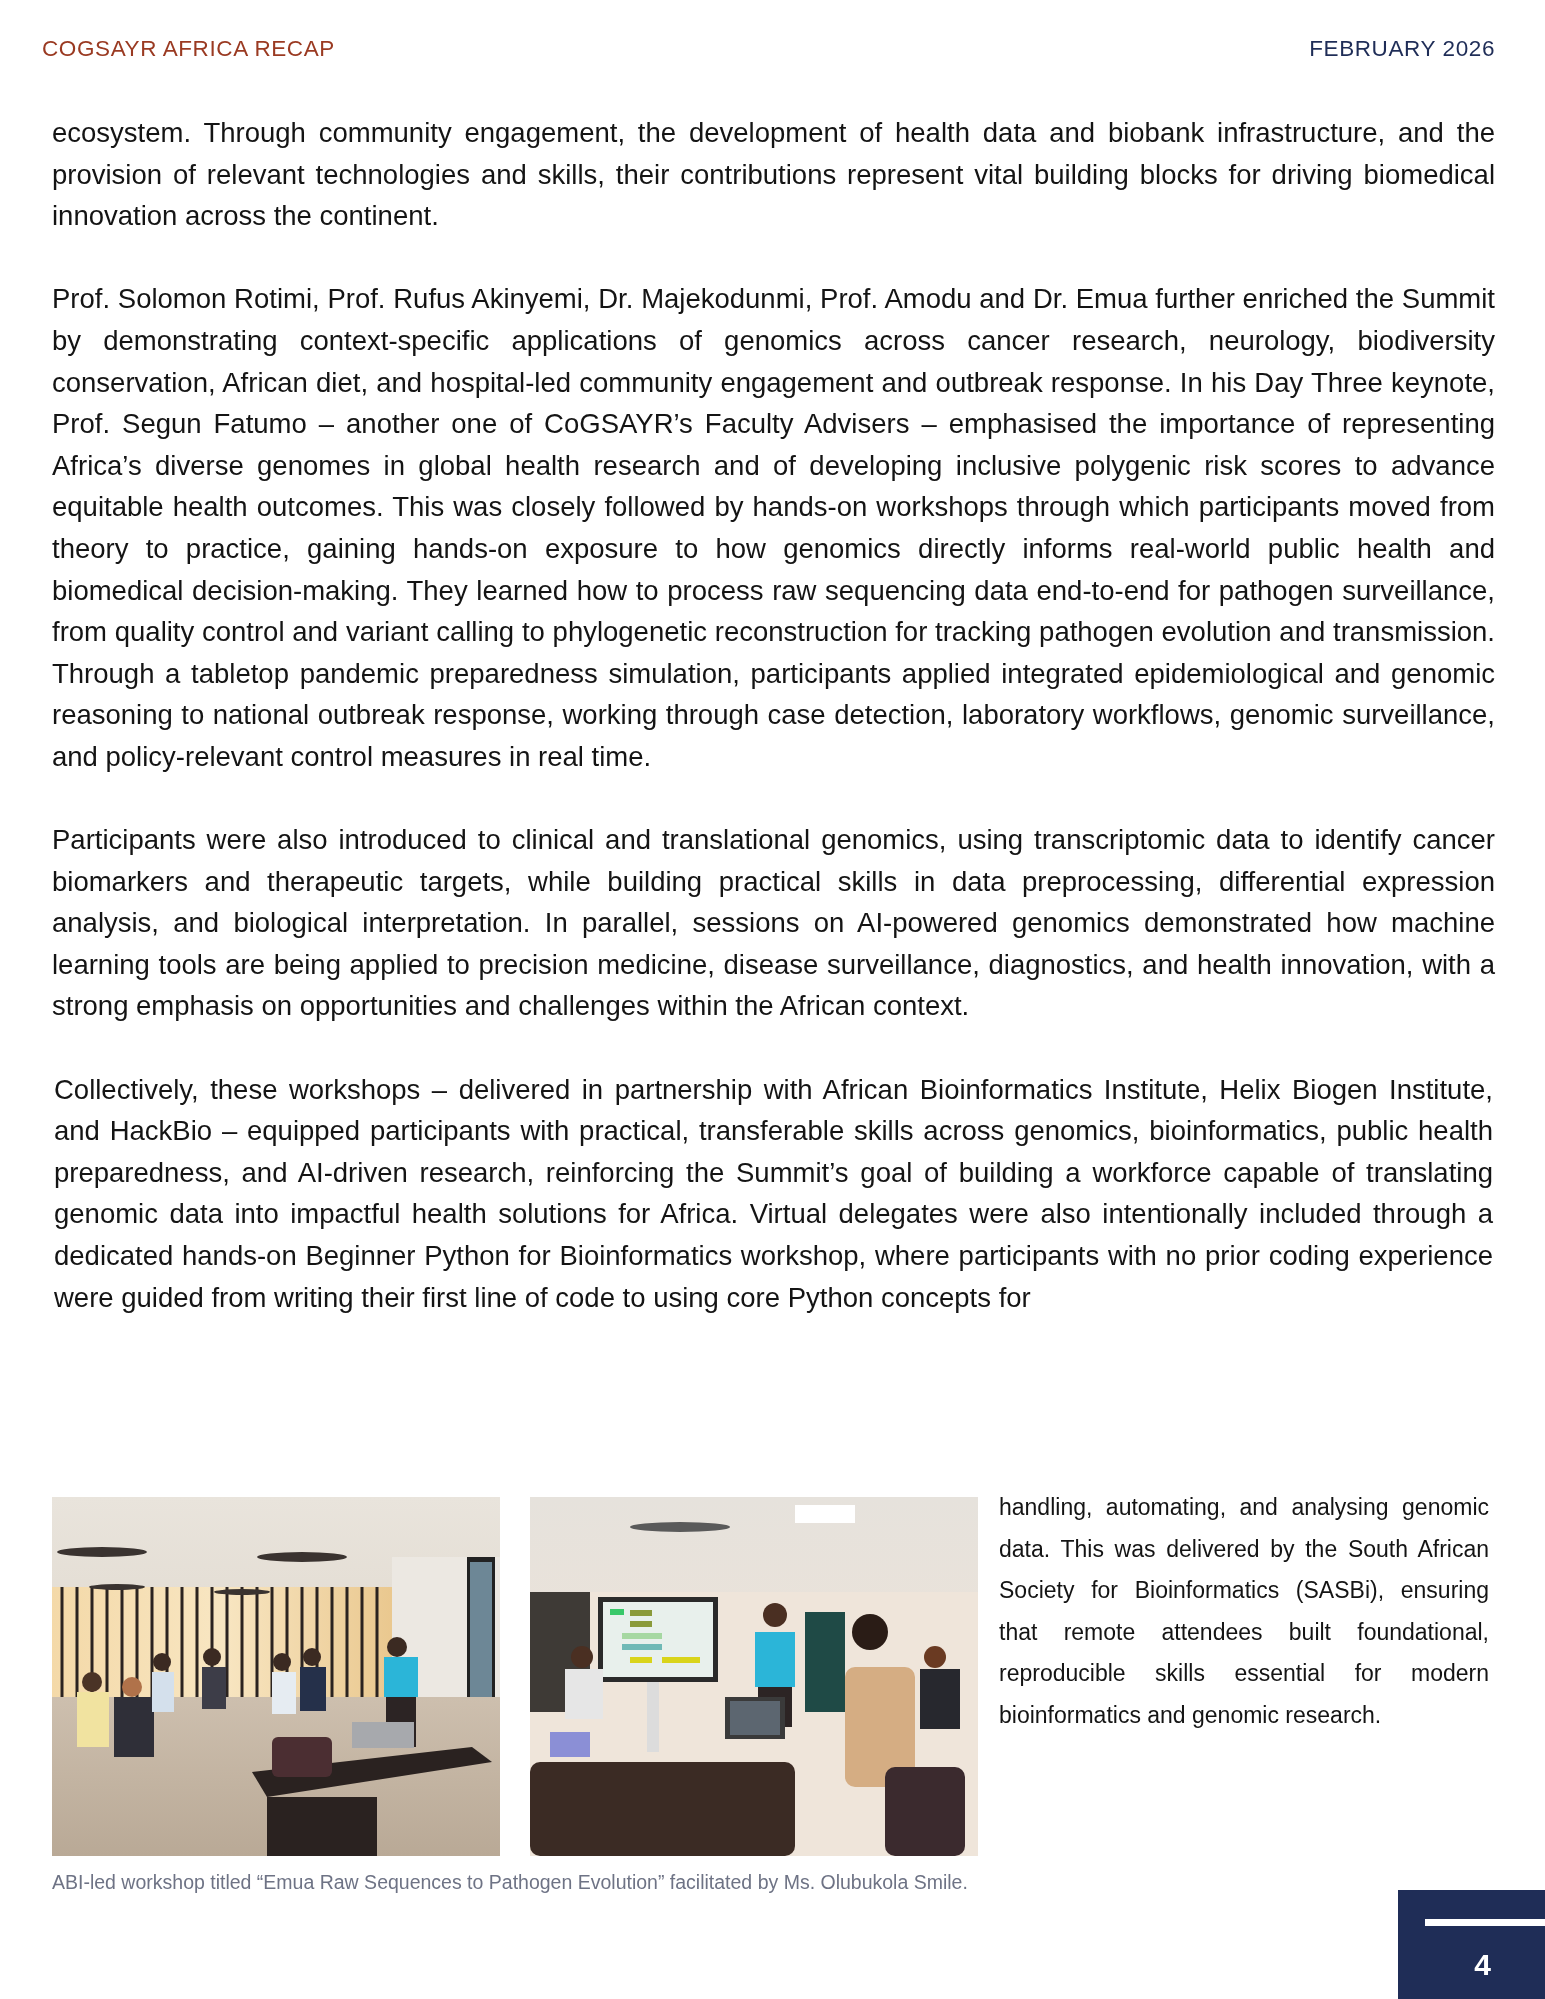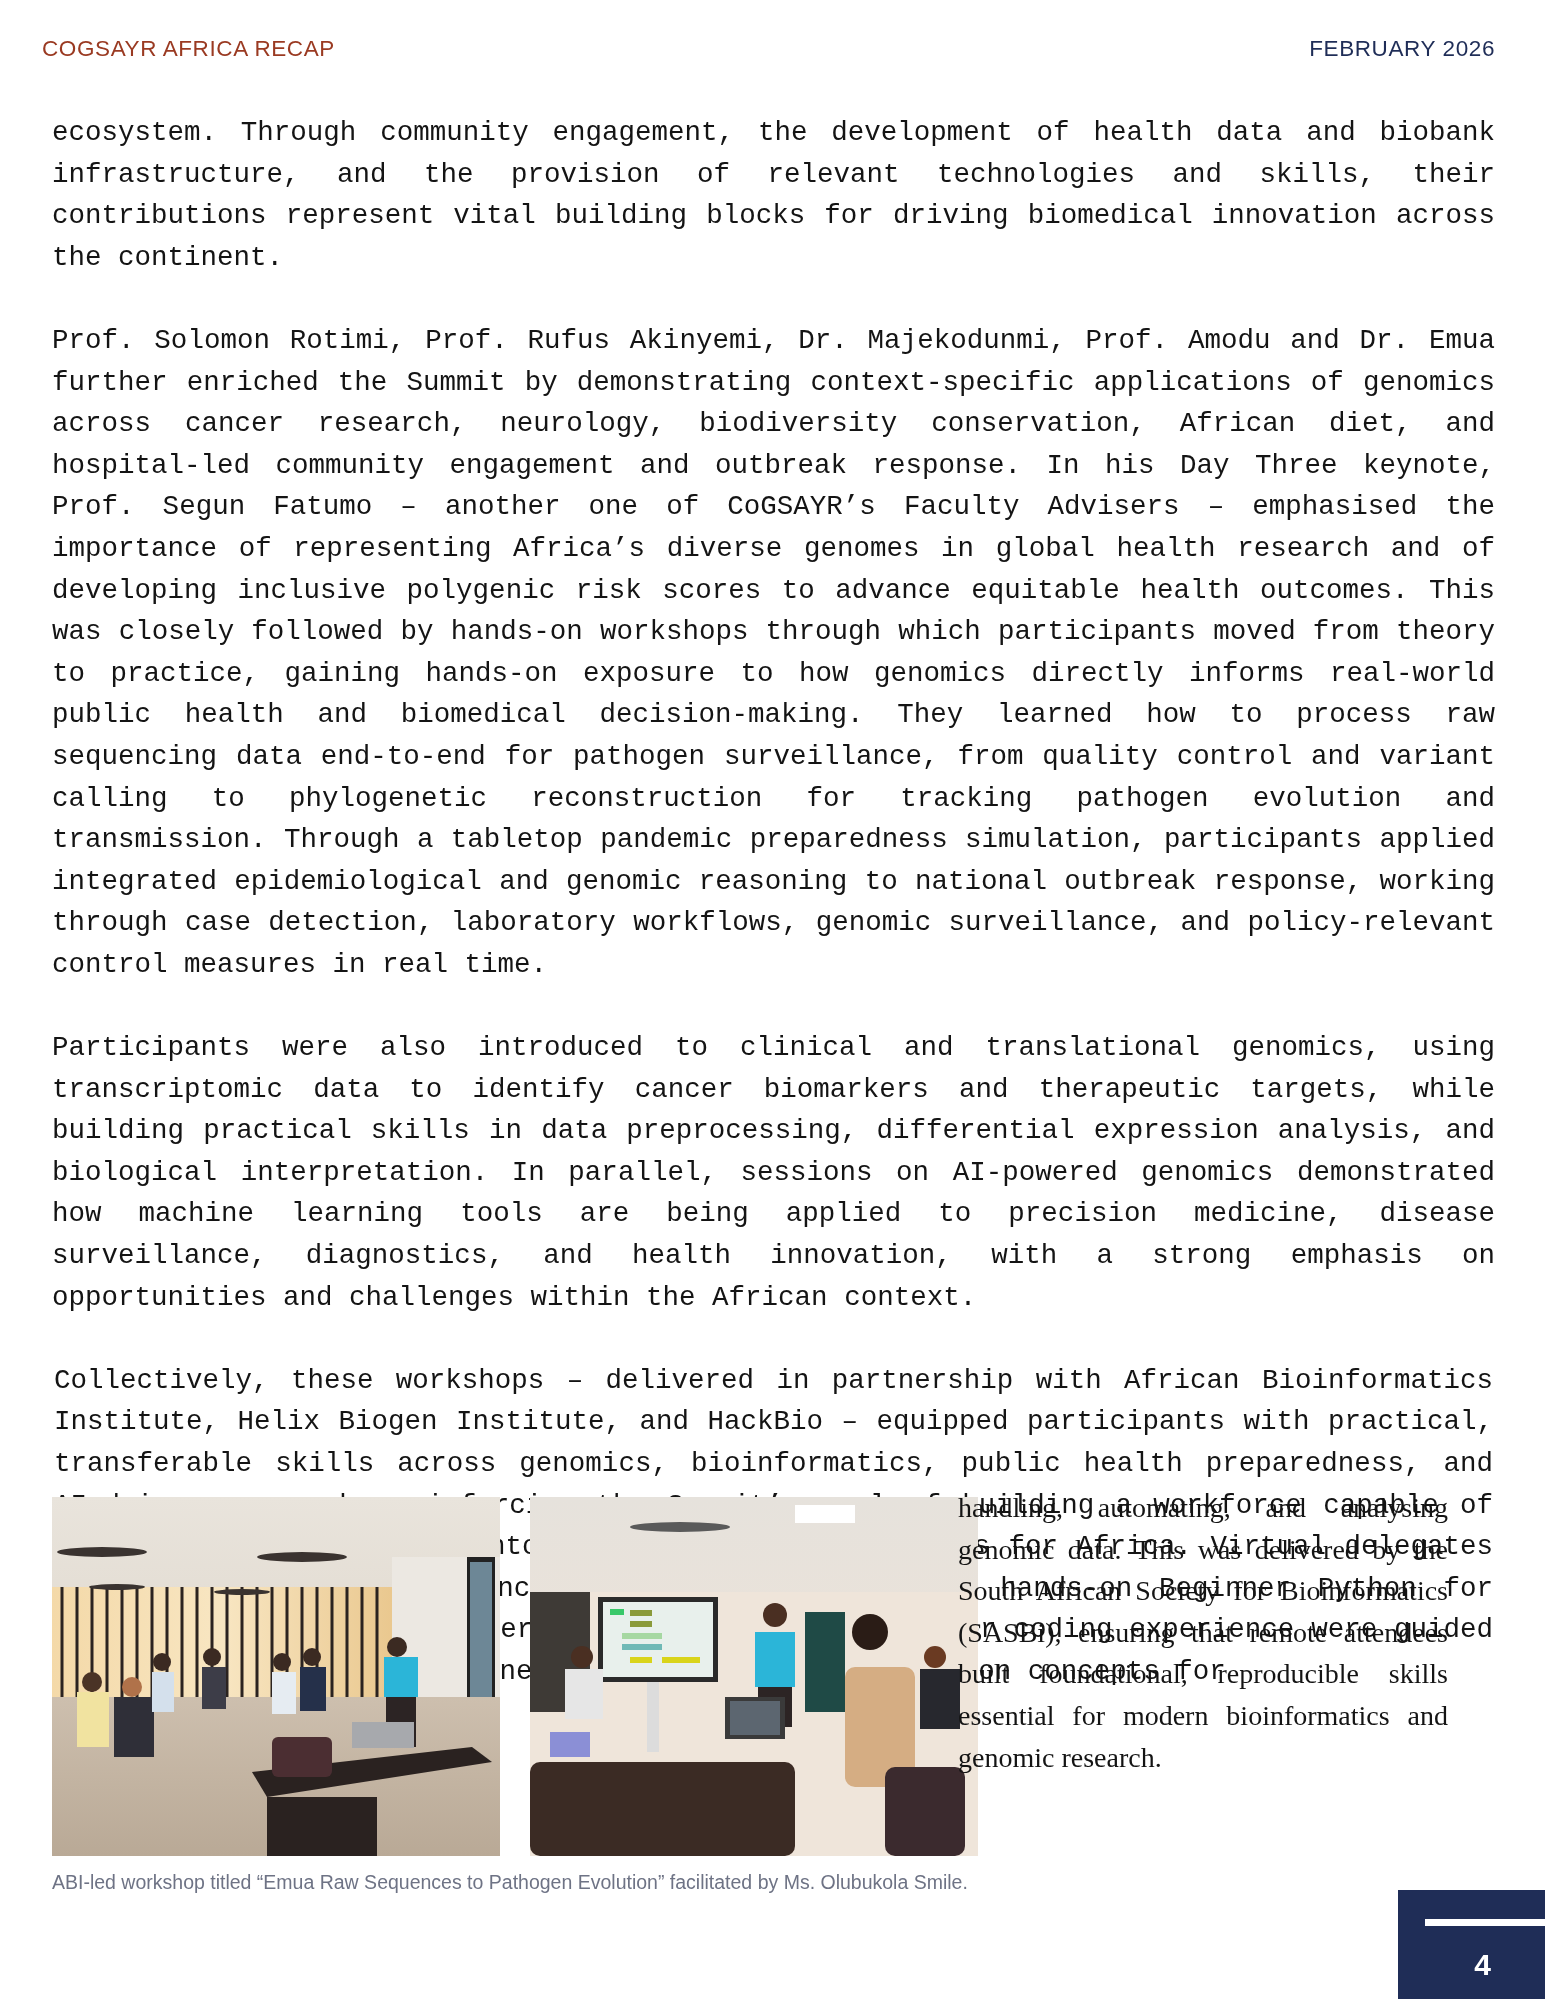--- a/index.html
+++ b/index.html
@@ -6,29 +6,29 @@
   body { width: 1545px; height: 1999px; position: relative; overflow: hidden;
          font-family: "Liberation Sans", sans-serif; color: #111111; }
   .header { position: absolute; top: 34px; left: 42px; right: 50px; height: 30px;
             display: flex; justify-content: space-between; align-items: center;
             font-size: 22.5px; letter-spacing: 0.6px; gap: 41px; }
   .header .left { color: #9a3a22; }
   .header .right { color: #1f2d57; }
   .body-text { position: absolute; left: 52px; width: 1443px; top: 112px;
                font-size: 27.5px; line-height: 41.6px; text-align: justify;
                color: #141414; }
-  .body-text p { margin: 0 0 41.6px 0; font-family: Liberation Mono, monospace; }
+  .body-text p { margin: 0 0 41.6px 0; }
   .body-text p.last { margin: 2px; text-align-last: left; }
   .wrap-row { position: absolute; top: 1497px; left: 52px; width: 1443px; height: 360px; }
   .photo { position: absolute; top: 0; width: 448px; height: 359px; overflow: hidden; }
   .photo.p1 { left: 0; }
   .photo.p2 { left: 478px; }
-  .wrap-text { position: absolute; left: 906px; top: -10px; width: 490px;
-               font-size: 28px; line-height: 41.6px; text-align: justify;
-               color: #141414; font-family: Liberation Serif, serif; }
+  .wrap-text { position: absolute; left: 947px; top: -10px; width: 490px;
+               font-size: 23px; line-height: 41.6px; text-align: justify;
+               color: #141414; }
   .caption { position: absolute; left: 52px; top: 1872px; width: 940px;
              font-size: 19.5px; line-height: 21px; color: #6e7385; }
   .page-box { position: absolute; left: 1398px; top: 1890px; width: 147px; height: 109px;
               background: #1f2d57; }
   .page-box .bar { position: absolute; left: 27px; top: 29px; width: 120px; height: 7px;
                    background: #ffffff; }
   .page-box .num { position: absolute; left: 0; width: 100%; top: 58px; text-align: center;
                    font-size: 30px; font-weight: bold; color: #ffffff; padding-left: 22px; box-sizing: border-box; }
   svg { display: block; }
 </style>

